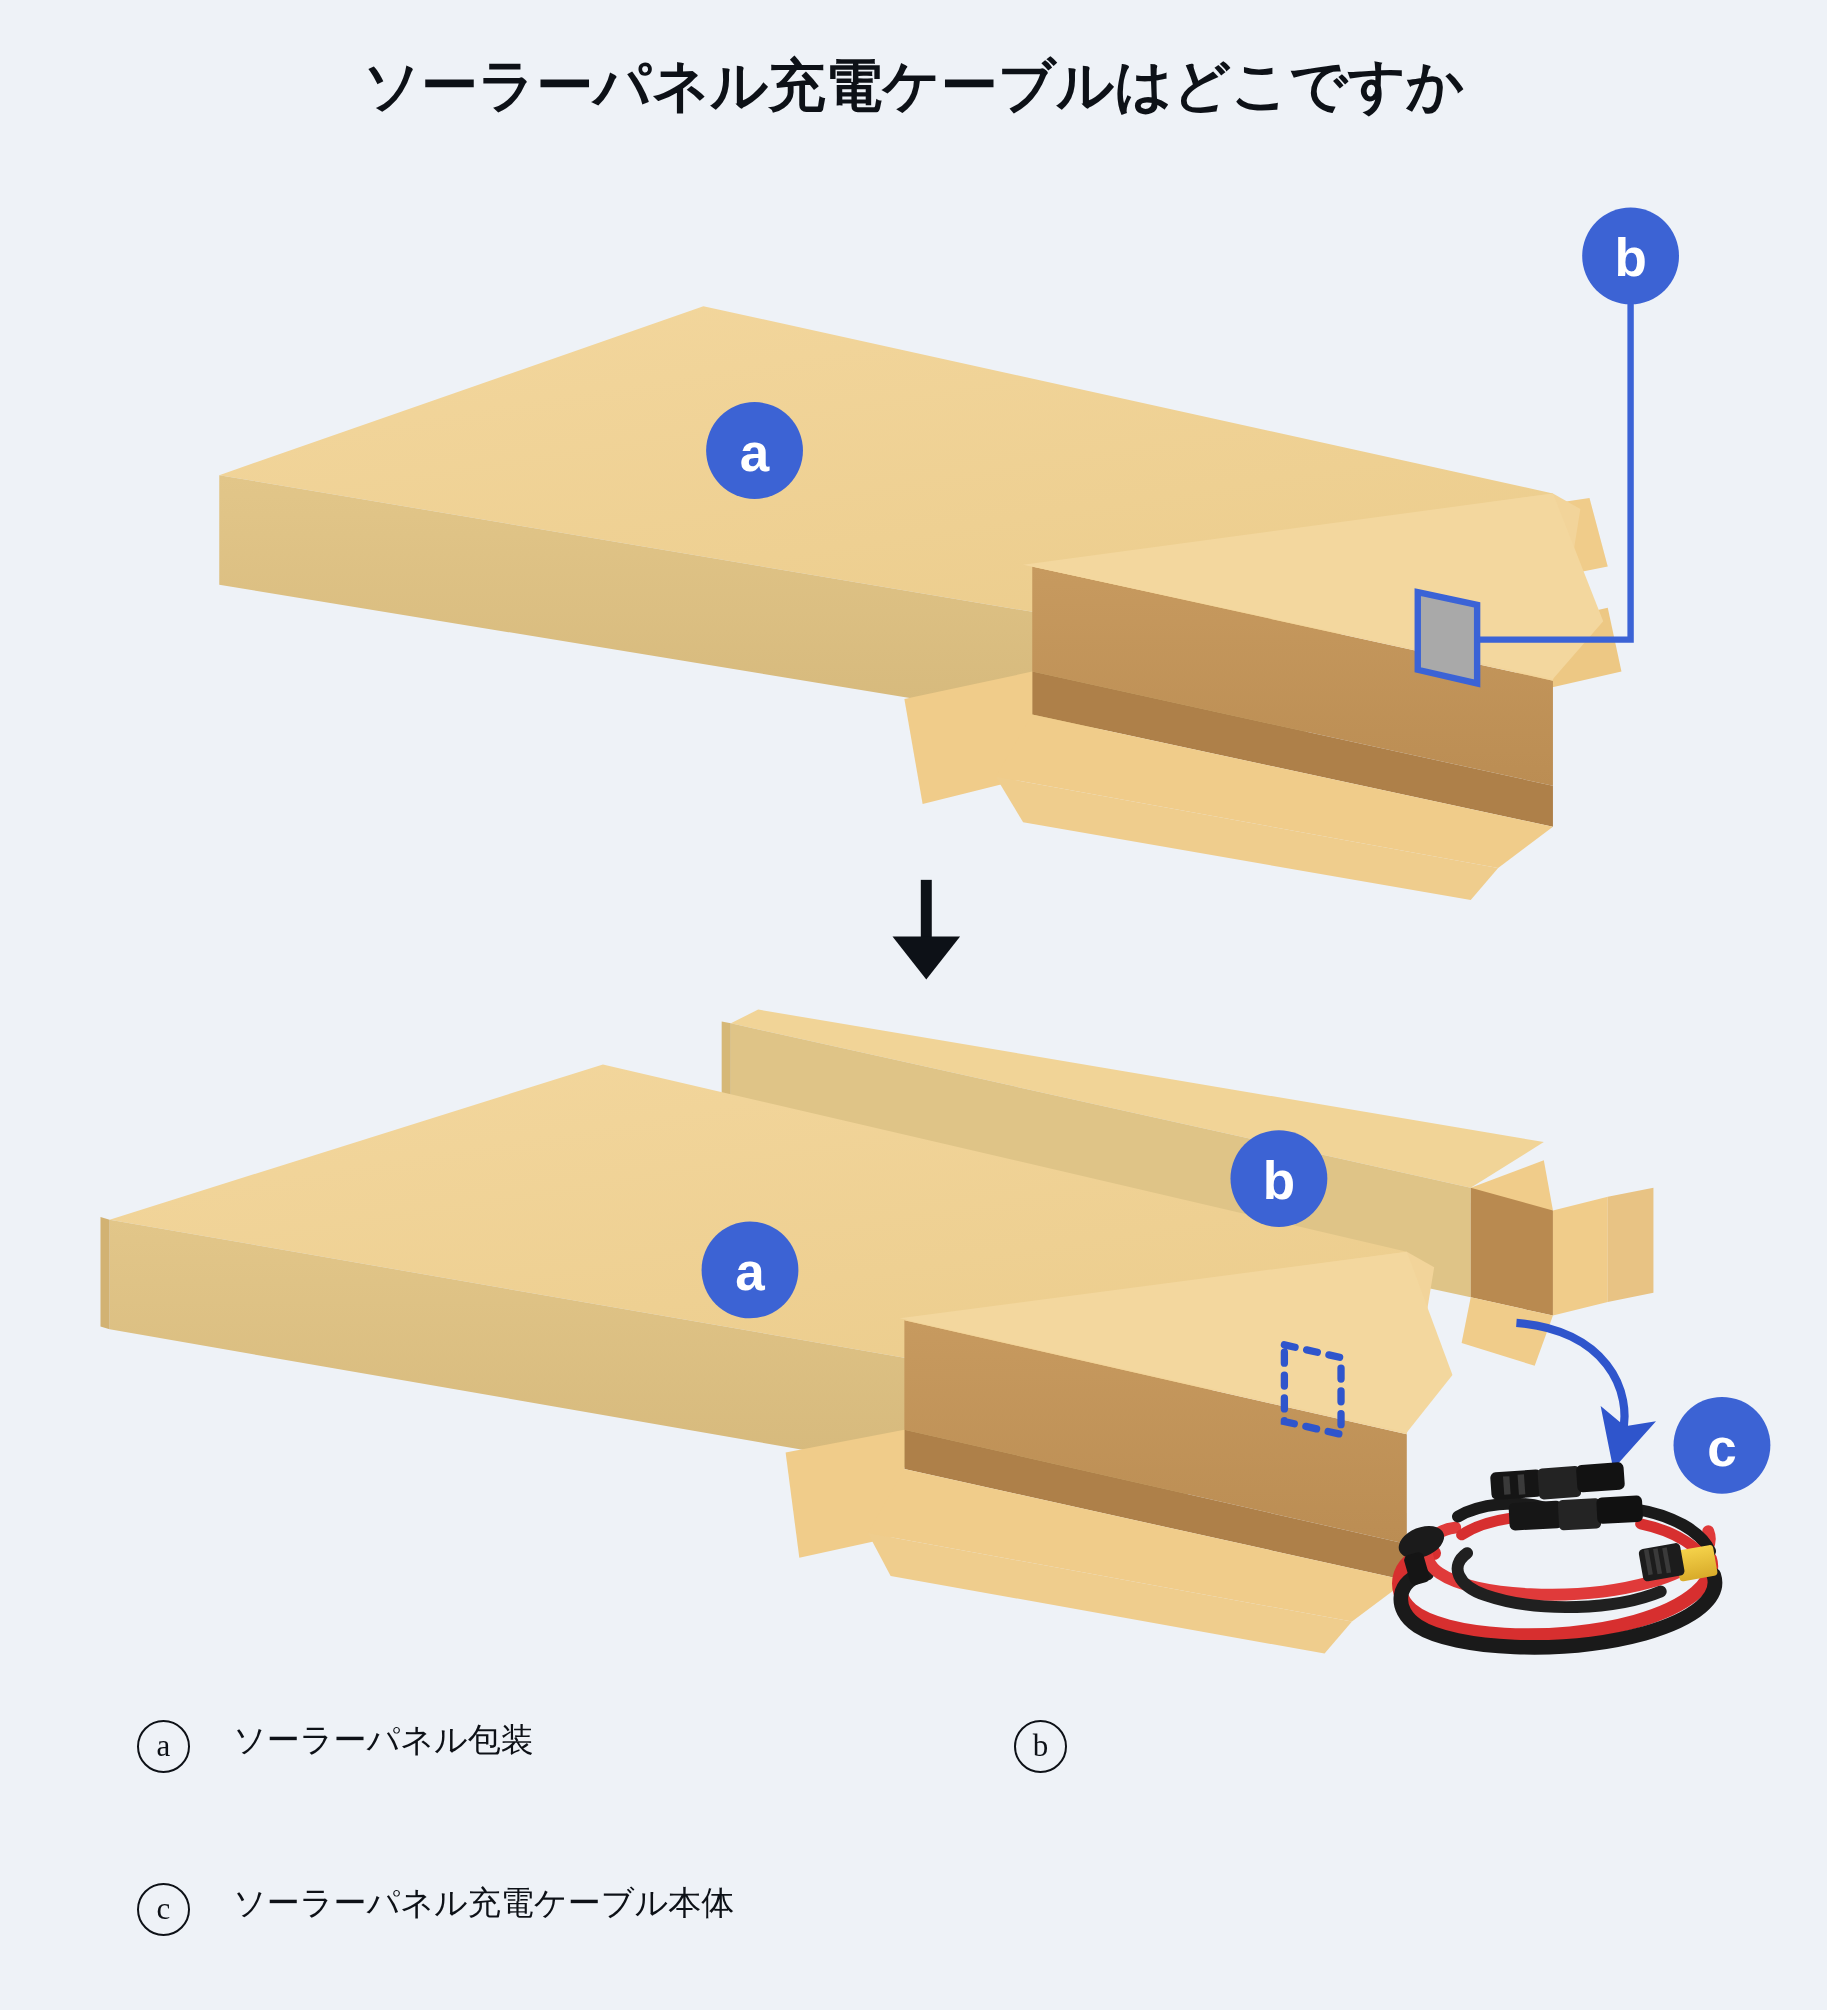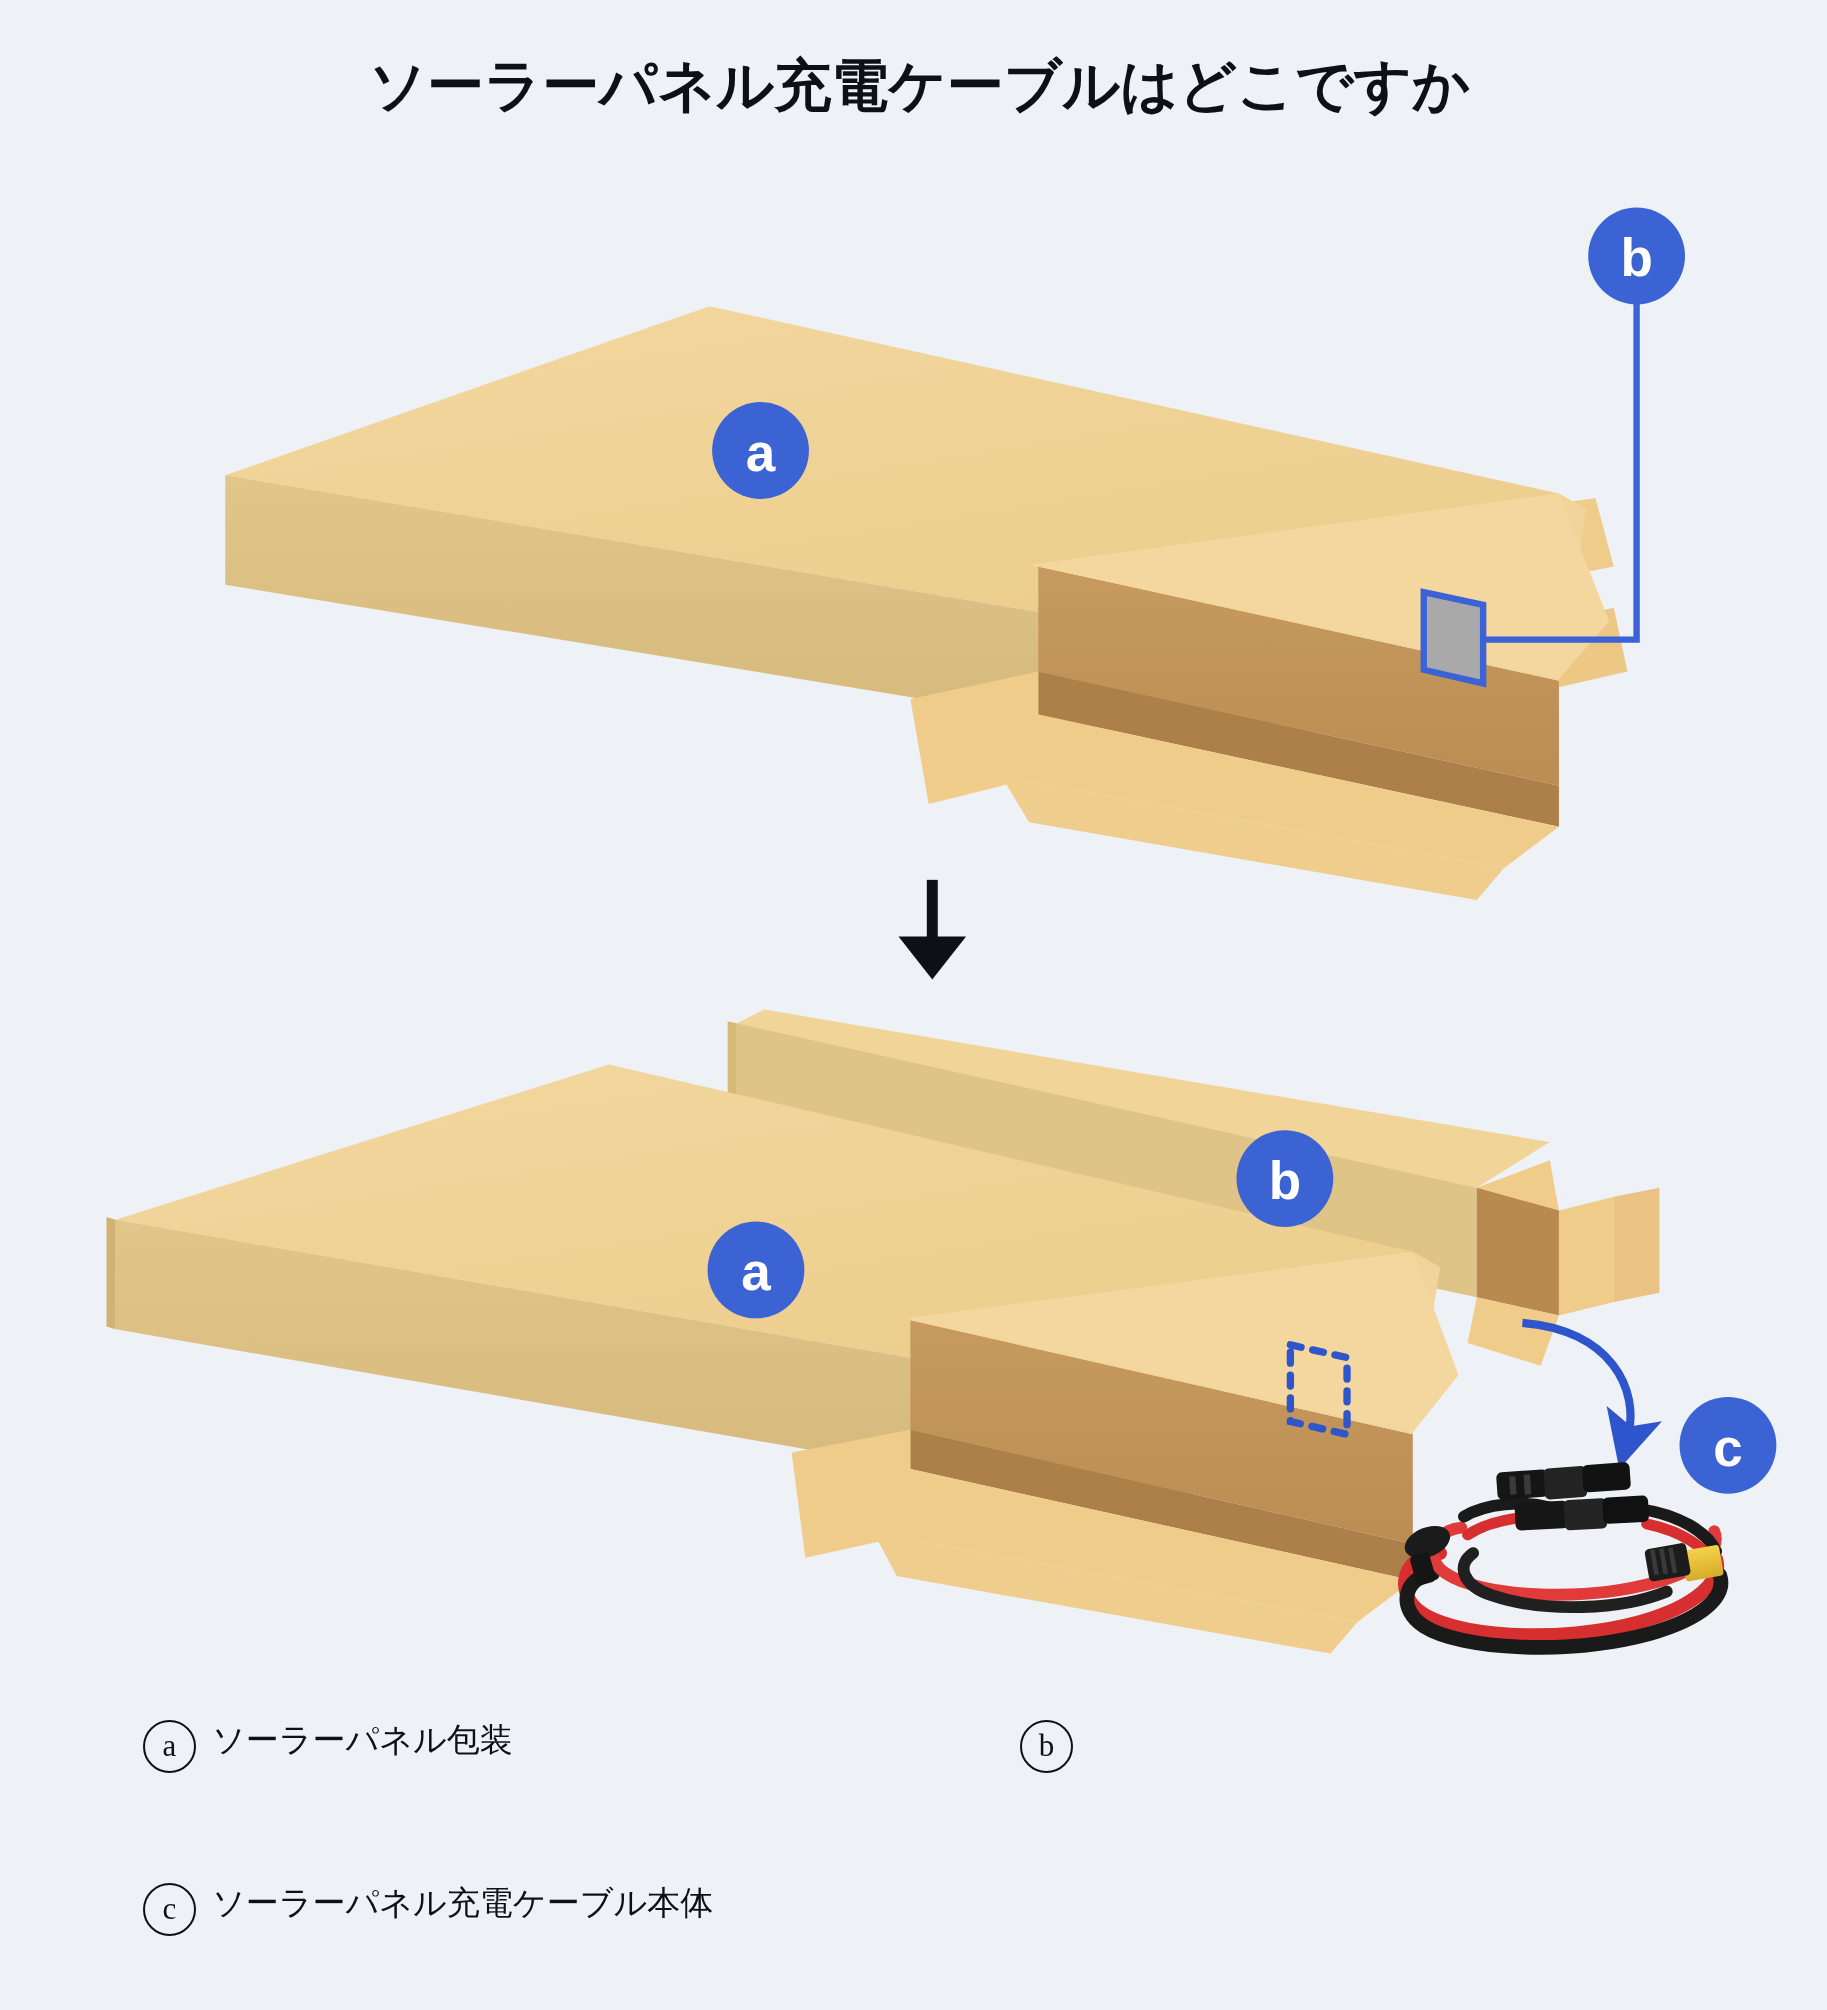--- a/index.html
+++ b/index.html
@@ -9,21 +9,21 @@
   body {
     width: 1827px;
     height: 2010px;
     background: #eef2f7;
     font-family: "Liberation Sans", "DejaVu Sans", sans-serif;
     overflow: hidden;
     position: relative;
   }
   #stage {
     position: absolute;
-    left: 6px; top: 0;
+    left: 0; top: 0;
     width: 1752px;
     height: 2010px;
   }
   #title {
     position: absolute;
     left: 0;
     top: 48px;
     width: 1827px;
     text-align: center;
     font-size: 57px;
@@ -68,21 +68,21 @@
     display: flex;
     align-items: center;
     justify-content: center;
     font-size: 31px;
     color: #0d1117;
     flex: 0 0 auto;
     margin-top: 1.8px;
     font-family: "Liberation Serif", "DejaVu Serif", serif;
   }
   .legend-label {
-    margin-left: 16px;
+    margin-left: 43px;
     font-size: 33px;
     color: #0d1117;
     line-height: 1.35;
     white-space: pre-line;
   }
   #legend-a { left: 0px;    top: 0px;   }
   #legend-b { left: 877px;  top: 0px;   }
   #legend-c { left: 0px;    top: 163px; }
 </style>
 </head>

